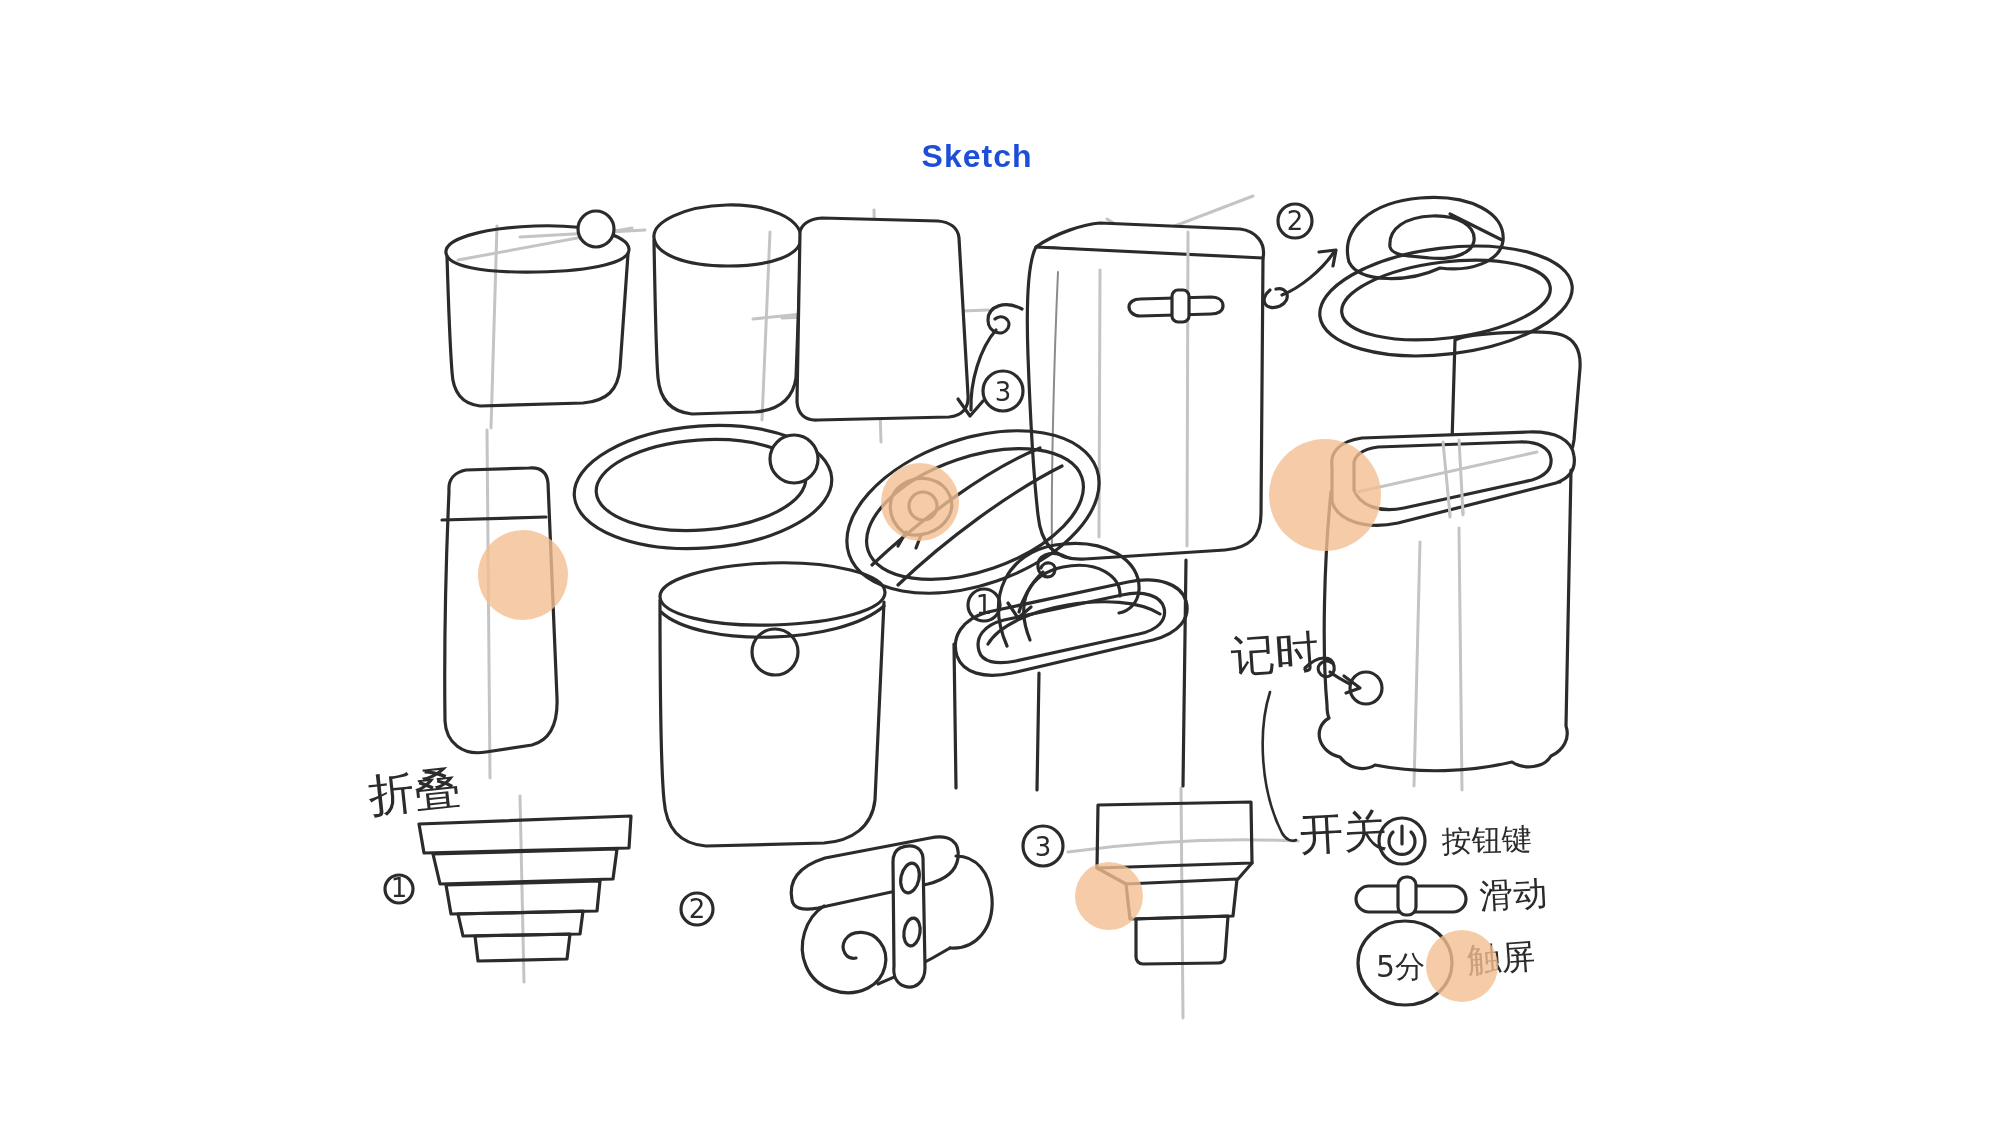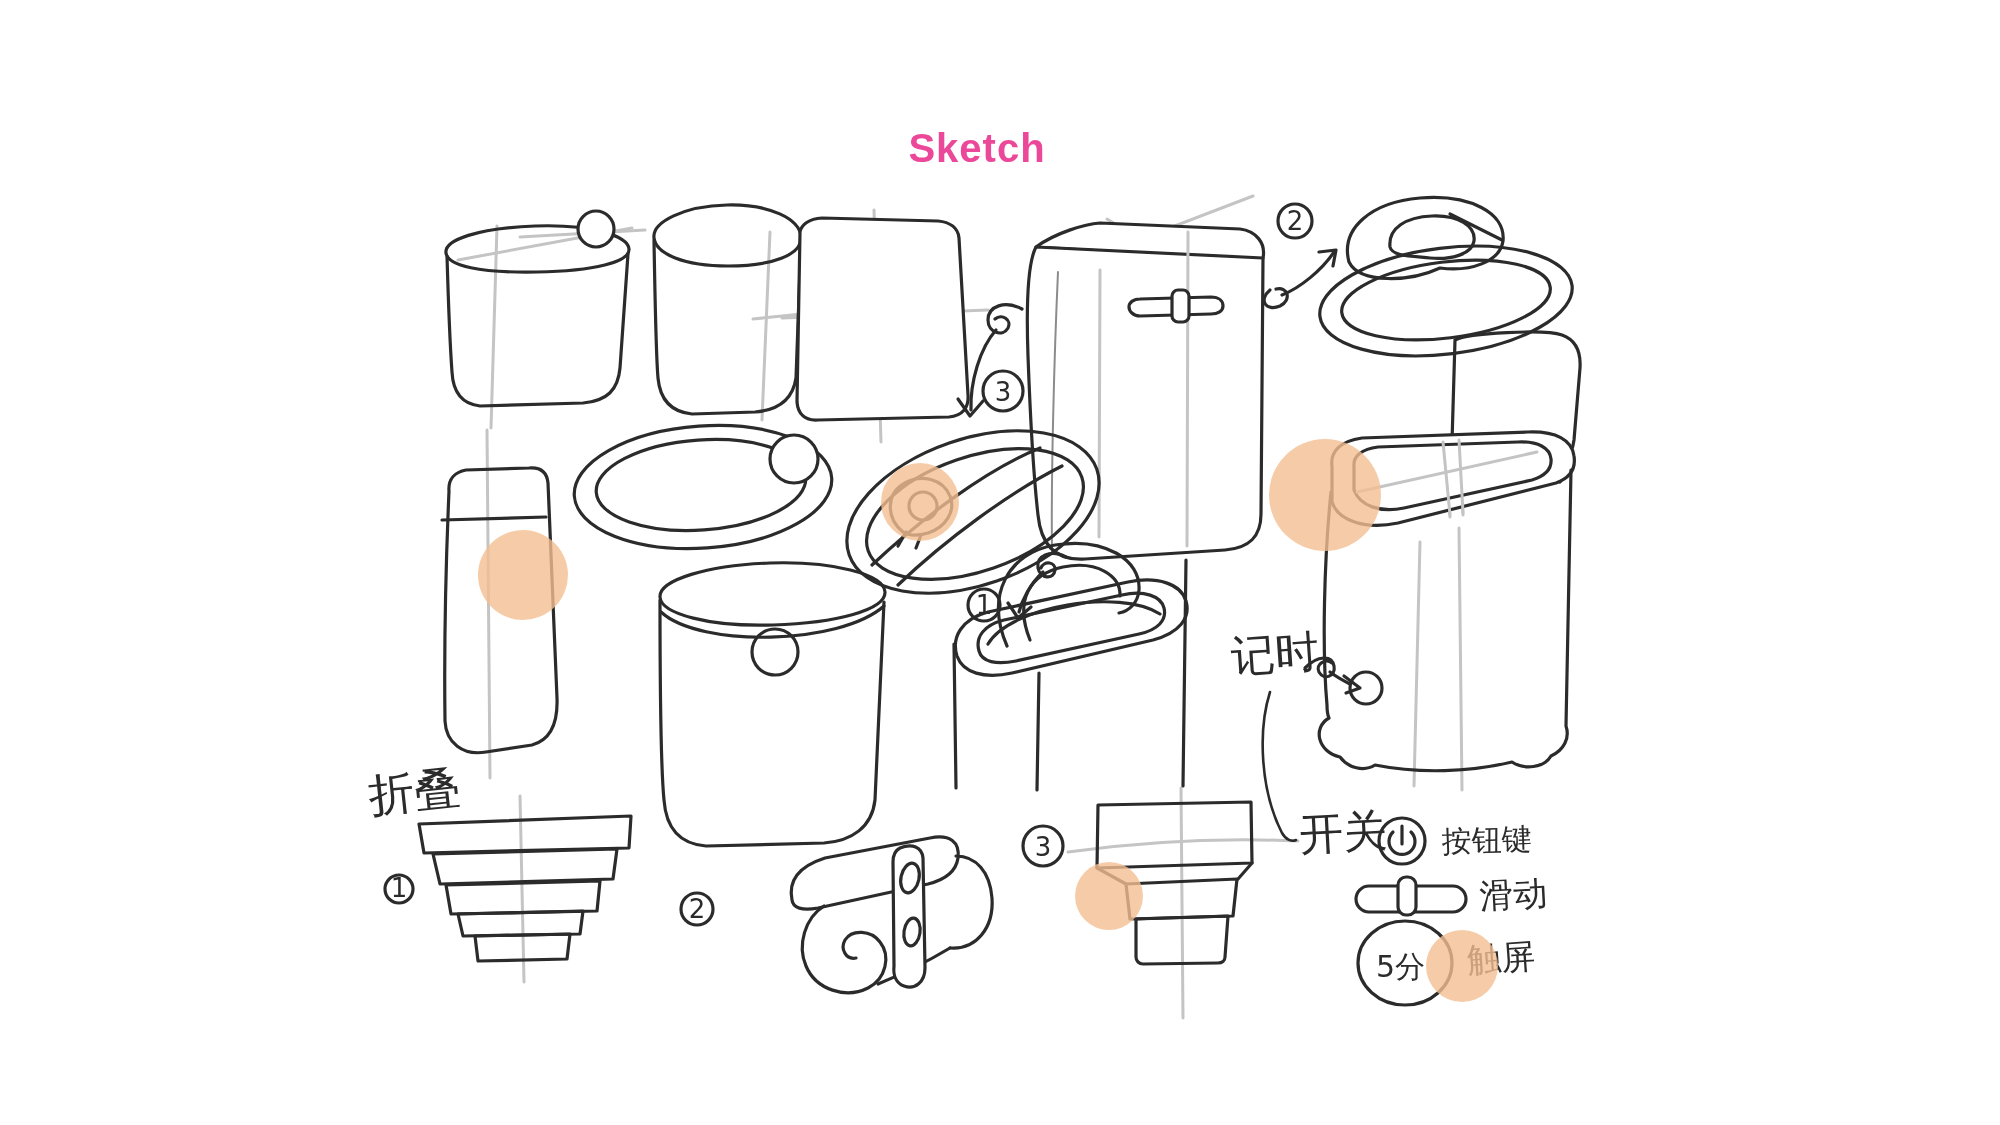--- a/index.html
+++ b/index.html
@@ -1,20 +1,20 @@
 <!DOCTYPE html>
 <html><head>
 <meta charset="utf-8">
 <style>
   html,body{margin:0;padding:0;background:#ffffff;}
   .stage{position:relative;width:2000px;height:1125px;background:#ffffff;overflow:hidden;
          font-family:"Liberation Sans", sans-serif;}
   .stage svg{position:absolute;left:0;top:0;}
-  .page-title{position:absolute;left:0;top:126px;width:1954px;text-align:center;
-              font-size:40px;font-weight:bold;color:#ec4899;letter-spacing:1px;}
+  .page-title{position:absolute;left:0;top:138px;width:1954px;text-align:center;
+              font-size:32px;font-weight:bold;color:#1d4ed8;letter-spacing:1px;}
   .sk{stroke:#2b2b2b;stroke-width:3.2;fill:none;stroke-linecap:round;stroke-linejoin:round;}
   .skf{stroke:#2b2b2b;stroke-width:3.2;fill:#ffffff;stroke-linecap:round;stroke-linejoin:round;}
   .guide{stroke:#c4c4c4;stroke-width:3;fill:none;stroke-linecap:round;}
   .hl{fill:#f4bf92;fill-opacity:0.8;stroke:none;}
   .num{font-family:"DejaVu Sans", sans-serif;font-size:26px;fill:#2b2b2b;text-anchor:middle;}
   .hand{font-family:"DejaVu Sans", sans-serif;fill:#2b2b2b;}
 </style>
 </head>
 <body>
 

